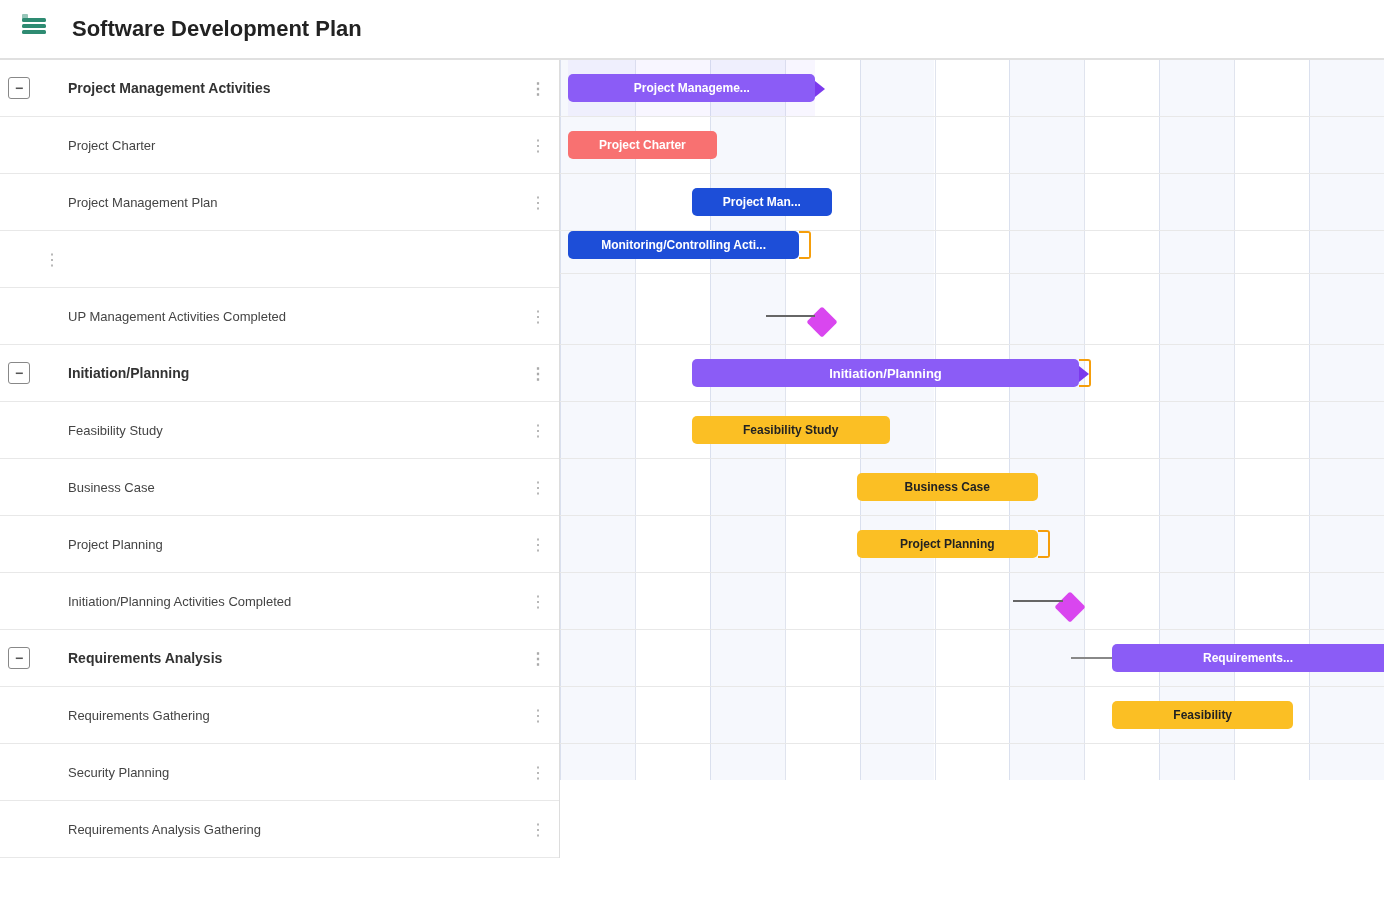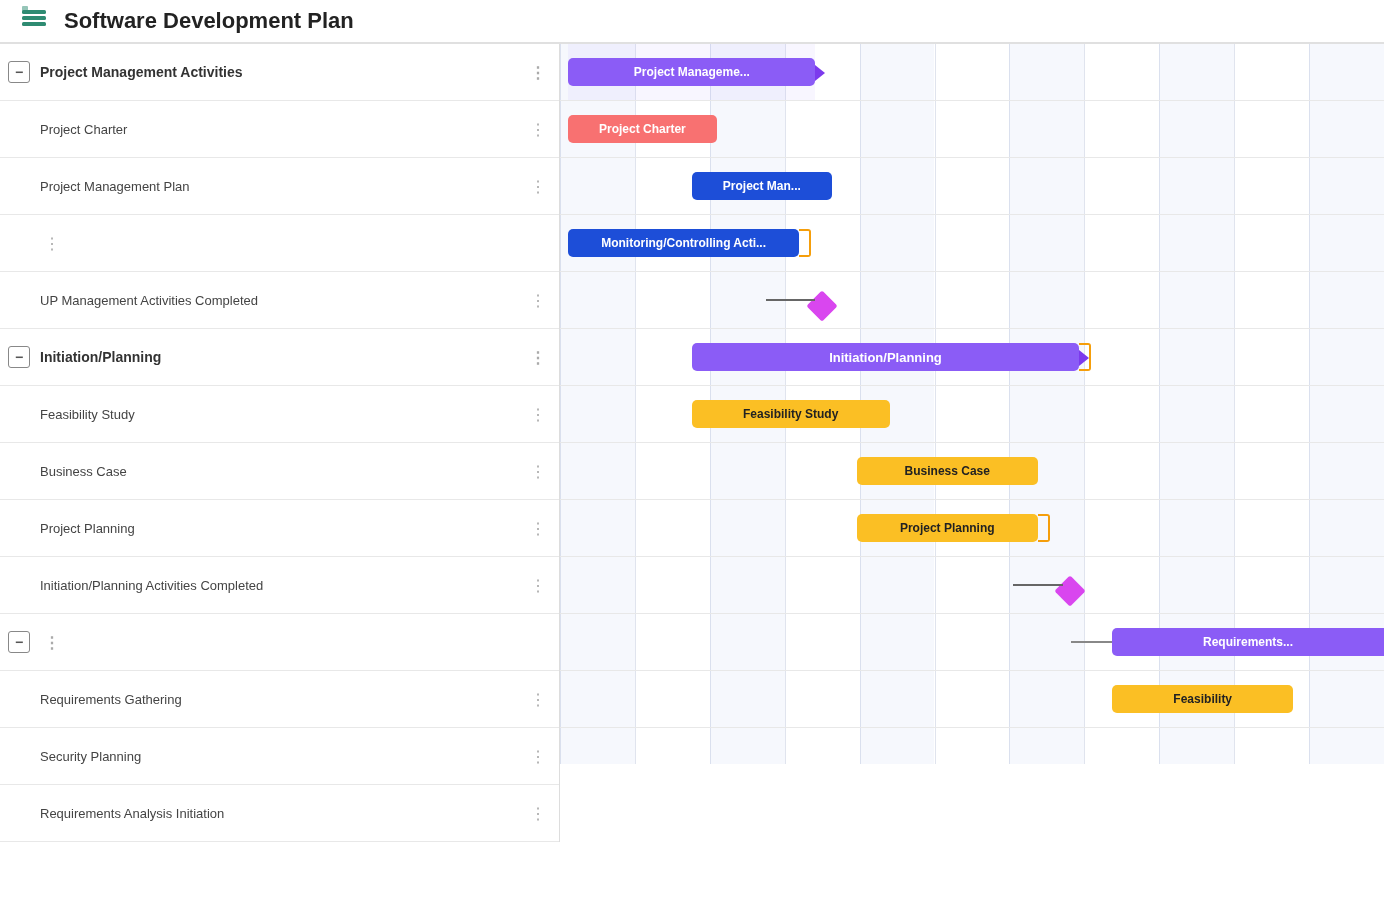--- a/index.html
+++ b/index.html
@@ -1,23 +1,23 @@
 <!DOCTYPE html>
 <html><head>
   <meta charset="utf-8">
   <style>
     * { box-sizing: border-box; margin: 0; padding: 0; }
     body { font-family: 'Segoe UI', Arial, sans-serif; background: #fff; font-size: 13px; color: #333; }
 
     .app-header {
       display: flex;
       align-items: center;
-      padding: 4px 20px;
+      padding: 12px 20px;
       border-bottom: 2px solid #e0e0e0;
-      gap: 16px;
+      gap: 24px;
     }
     .app-header-icon {
       color: #2e8b72;
       font-size: 22px;
     }
     .app-title {
       font-size: 22px;
       font-weight: 700;
       color: #222;
     }
@@ -65,20 +65,21 @@
       flex-shrink: 0;
       font-size: 14px;
       color: #555;
       background: #fff;
     }
     .task-label {
       flex: 1;
       white-space: nowrap;
       overflow: hidden;
       text-overflow: ellipsis;
+      margin-left: 28px;
     }
     .drag-dots {
       color: #aaa;
       font-size: 16px;
       cursor: grab;
       padding: 0 4px;
       letter-spacing: 1px;
     }
 
     
@@ -194,32 +195,33 @@
       <span class="task-label">Project Planning</span>
       <span class="drag-dots">⋮</span>
     </div>
     <div class="task-row child">
       <span class="task-label">Initiation/Planning Activities Completed</span>
       <span class="drag-dots">⋮</span>
     </div>
 
     <div class="task-row group-header">
       <div class="collapse-btn">−</div>
+      <span class="task-label">Requirements Analysis</span>
       <span class="drag-dots">⋮</span>
     </div>
     <div class="task-row child">
       <span class="task-label">Requirements Gathering</span>
       <span class="drag-dots">⋮</span>
     </div>
     <div class="task-row child">
       <span class="task-label">Security Planning</span>
       <span class="drag-dots">⋮</span>
     </div>
     <div class="task-row child">
-      <span class="task-label">Requirements Analysis Initiation</span>
+      <span class="task-label">Requirements Analysis Gathering</span>
       <span class="drag-dots">⋮</span>
     </div>
   </div>
 
   <div class="gantt-chart" id="gantt-chart">
 
     <div class="col-grid" style="left:0%"></div>
     <div class="col-grid" style="left:9.09%"></div>
     <div class="col-grid" style="left:18.18%"></div>
     <div class="col-grid" style="left:27.27%"></div>
@@ -253,21 +255,21 @@
         <span>Project Charter</span>
       </div>
     </div>
 
     <div class="gantt-row" style="top:114px">
       <div class="gantt-bar bar-salmon" style="left:16%;width:17%;top:14px;">
         <span>Project Man...</span>
       </div>
     </div>
 
-    <div class="gantt-row" style="top:171px">
+    <div class="gantt-row" style="top:157px">
       <div class="gantt-bar bar-salmon" style="left:1%;width:28%;top:14px;">
         <span>Monitoring/Controlling Acti...</span>
       </div>
 
       <div style="position:absolute;left:29%;top:14px;width:12px;height:28px;border-top:2px solid #f59e0b;border-right:2px solid #f59e0b;border-bottom:2px solid #f59e0b;z-index:3;border-radius:0 3px 3px 0;"></div>
     </div>
 
     <div class="gantt-row" style="top:228px">
 
       <div style="position:absolute;left:25%;top:27px;width:6%;height:2px;background:#666;z-index:2;"></div>

